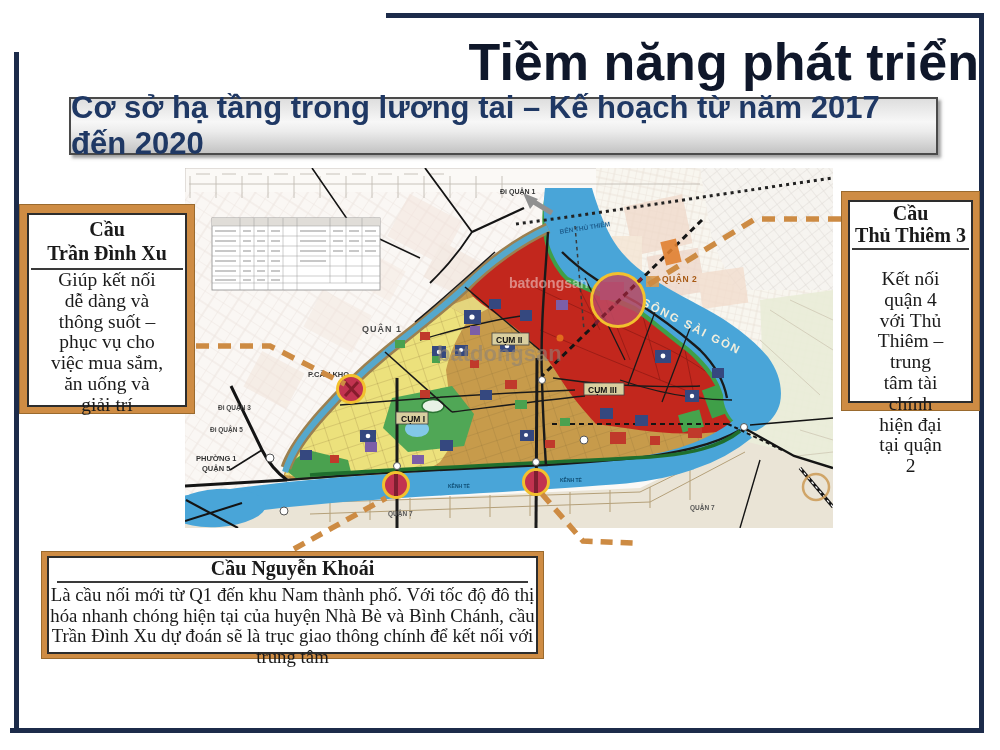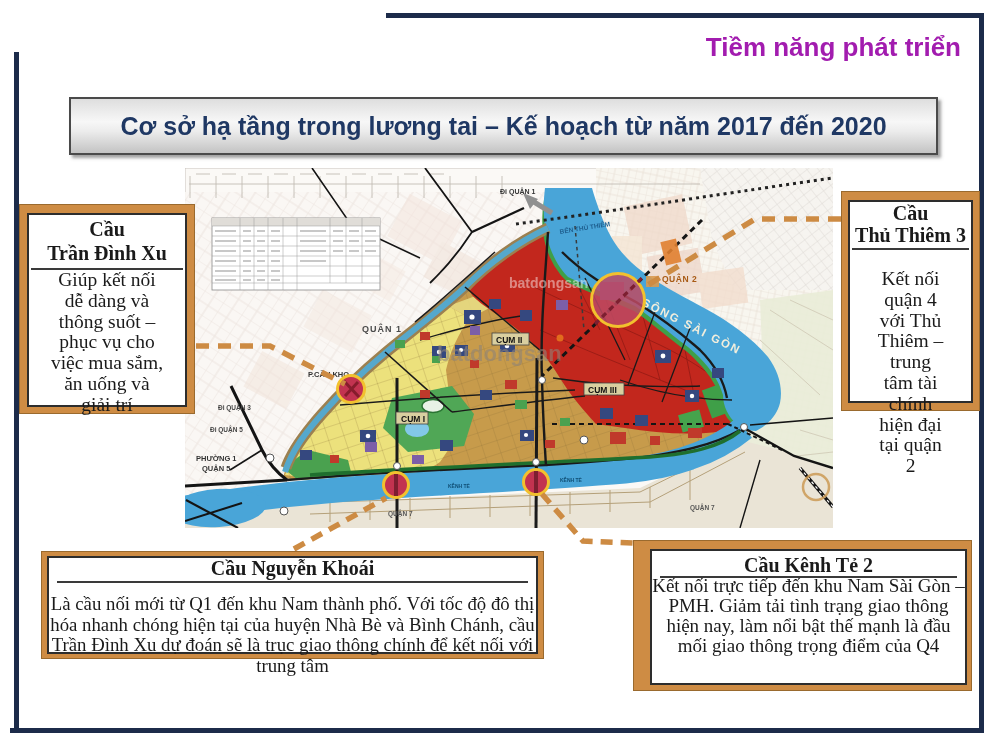--- a/index.html
+++ b/index.html
@@ -17,27 +17,27 @@
 <div class="slide">
 
   <div class="abs" style="left:386px;top:13px;width:598px;height:5px;background:#1c2b4a;"></div>
 
   <div class="abs" style="left:979px;top:13px;width:5px;height:720px;background:#1c2b4a;"></div>
 
   <div class="abs" style="left:10px;top:728px;width:974px;height:5px;background:#1c2b4a;"></div>
 
   <div class="abs" style="left:14px;top:52px;width:5px;height:681px;background:#1c2b4a;"></div>
 
-  <div class="abs" style="right:39px;top:32px;font-size:26px;font-weight:bold;color:#a21caf;">Tiềm năng phát triển</div>
+  <div class="abs" style="right:21px;top:32px;font-size:52px;font-weight:bold;color:#0f172a;">Tiềm năng phát triển</div>
 
   <div class="abs" style="left:69px;top:97px;width:869px;height:58px;border:2px solid #4a4a4a;box-sizing:border-box;
        background:linear-gradient(180deg,#dedede 0%,#f7f7f7 42%,#ececec 60%,#c3c3c3 100%);
        box-shadow:3px 3px 3px rgba(120,120,120,0.7);
        display:flex;align-items:center;justify-content:center;">
-    <span style="font-size:25px;font-weight:bold;color:#1f3864;">Cơ sở hạ tầng trong lương tai – Kế hoạch từ năm 2017 đến 2020</span>
+    <span style="font-size:31px;font-weight:bold;color:#1f3864;">Cơ sở hạ tầng trong lương tai – Kế hoạch từ năm 2017 đến 2020</span>
   </div>
 
   <svg class="abs" style="left:0;top:0;" width="1000" height="750" viewBox="0 0 1000 750">
     <defs>
       <clipPath id="mapclip">
           <rect x="185" y="168" width="648" height="360"></rect>
         </clipPath>
       <pattern id="streets1" width="22" height="22" patternUnits="userSpaceOnUse" patternTransform="rotate(33)">
         <rect width="22" height="22" fill="#faf7f4"></rect>
         <path d="M0,0H22M0,11H22M0,0V22M11,0V22" stroke="#ece4de" stroke-width="1.1" fill="none"></path>
@@ -356,25 +356,18 @@
       <h3 style="font-size:20px;line-height:22px;margin-top:0px;">Cầu<br>Thủ Thiêm 3</h3>
       <div class="rule" style="margin:2px 2px 0 2px;"></div>
       <div style="margin-top:19px;padding:0 23px;">Kết nối quận 4 với Thủ Thiêm – trung tâm tài chính hiện đại tại quận 2</div>
     </div>
   </div>
 
   <div class="callout" style="left:41px;top:551px;width:503px;height:108px;">
     <div class="inner" style="left:5px;top:4px;right:5px;bottom:4px;font-size:18.8px;line-height:20.5px;">
       <h3 style="font-size:20px;line-height:22px;margin-top:-1px;">Cầu Nguyễn Khoái</h3>
       <div class="rule" style="margin:2px 8px 0 8px;"></div>
-      <div style="margin-top:-1px;padding:12px 0px;">Là cầu nối mới từ Q1 đến khu Nam thành phố. Với tốc độ đô thị hóa nhanh chóng hiện tại của huyện Nhà Bè và Bình Chánh, cầu Trần Đình Xu dự đoán sẽ là trục giao thông chính để kết nối với trung tâm</div>
+      <div style="margin-top:-1px;padding:3px 0px;">Là cầu nối mới từ Q1 đến khu Nam thành phố. Với tốc độ đô thị hóa nhanh chóng hiện tại của huyện Nhà Bè và Bình Chánh, cầu Trần Đình Xu dự đoán sẽ là trục giao thông chính để kết nối với trung tâm</div>
     </div>
   </div>
 
-  <div class="callout" style="left:633px;top:540px;width:339px;height:151px;">
-    <div class="inner" style="left:16px;top:8px;right:4px;bottom:5px;font-size:19px;line-height:20px;">
-      <h3 style="font-size:20px;line-height:22px;margin-top:3px;">Cầu Kênh Tẻ 2</h3>
-      <div class="rule" style="margin:0px 8px 0 8px;"></div>
-      <div style="margin-top:-2px;padding:0 0px;">Kết nối trực tiếp đến khu Nam Sài Gòn – PMH. Giảm tải tình trạng giao thông hiện nay, làm nổi bật thế mạnh là đầu mối giao thông trọng điểm của Q4</div>
-    </div>
-  </div>
 
 </div>
 
 </body></html>

